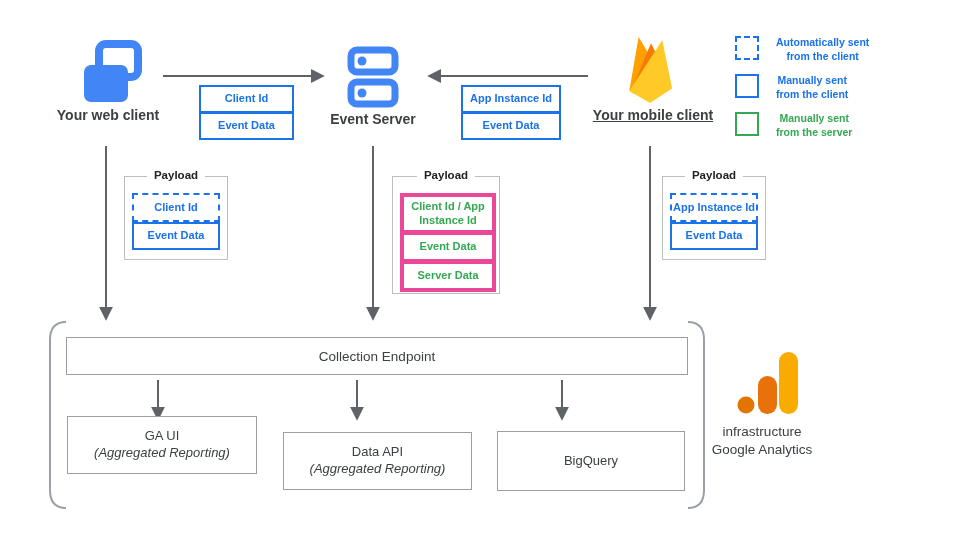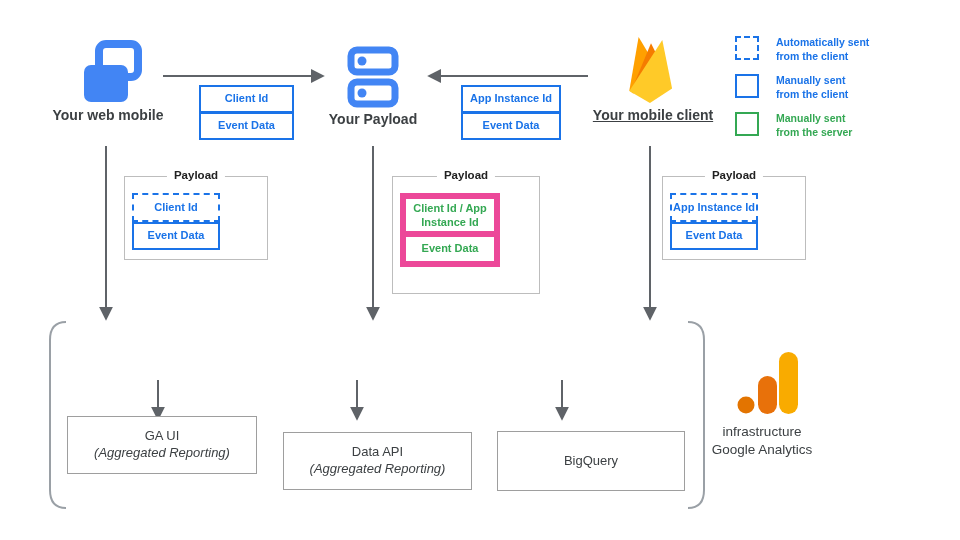--- a/index.html
+++ b/index.html
@@ -9,29 +9,29 @@
   svg{display:block;}
 
   
   .node-label{position:absolute;text-align:center;font-size:14px;font-weight:600;color:#3c4043;}
 
   
   .chip{position:absolute;display:flex;align-items:center;justify-content:center;
         background:#fff;font-size:11px;font-weight:700;text-align:center;line-height:1.2;}
   .chip.blue{border:2px solid #1a73e8;color:#1a73e8;}
   .chip.blue-dashed{border:2px dashed #1a73e8;color:#1a73e8;}
-  .chip.green{border:6px solid #ec4899;color:#34a853;}
+  .chip.green{border:4px solid #ec4899;color:#34a853;}
 
   
-  .payload{position:absolute;border:1px solid #bdbdbd;background:#fff;padding-left:40px;}
+  .payload{position:absolute;border:1px solid #bdbdbd;background:#fff;}
   .payload-title{position:absolute;top:-8px;left:50%;transform:translateX(-50%);
                  background:#fff;padding:0 7px;font-size:11.5px;font-weight:bold;color:#212121;white-space:nowrap;}
 
   
-  .legend-row{position:absolute;display:flex;align-items:flex-start;}
+  .legend-row{position:absolute;display:flex;align-items:flex-start;text-align:center;}
   .legend-swatch{width:20px;height:20px;background:#fff;flex:none;}
   .legend-swatch.dashed{border:2px dashed #1a73e8;}
   .legend-swatch.blue{border:2px solid #1a73e8;}
   .legend-swatch.green{border:2px solid #34a853;}
   .legend-text{margin-left:17px;font-size:10.5px;font-weight:600;line-height:1.3;}
   .legend-text.blue{color:#1a73e8;}
   .legend-text.green{color:#34a853;}
 
   
   .infra-box{position:absolute;border:1px solid #9e9e9e;background:#fff;display:flex;
@@ -67,29 +67,29 @@
     <g stroke="#9aa0a6" stroke-width="2" fill="none">
       <path d="M66,322 Q50,322 50,340 L50,490 Q50,508 66,508"></path>
       <path d="M688,322 Q704,322 704,340 L704,490 Q704,508 688,508"></path>
     </g>
   </svg>
 
   <svg class="abs" style="left:82;left:82px;top:40px;" width="60" height="64" viewBox="0 0 60 64">
     <rect x="17" y="4" width="39" height="33" rx="7" fill="#fff" stroke="#4285f4" stroke-width="8"></rect>
     <rect x="2" y="25" width="44" height="37" rx="7" fill="#4285f4"></rect>
   </svg>
-  <div class="node-label" style="left:48px;top:107px;width:120px;">Your web mobile</div>
+  <div class="node-label" style="left:48px;top:107px;width:120px;">Your web client</div>
 
   <svg class="abs" style="left:347px;top:46px;" width="52" height="62" viewBox="0 0 52 62">
     <rect x="4" y="4" width="44" height="22" rx="6" fill="#fff" stroke="#4285f4" stroke-width="7"></rect>
     <rect x="4" y="36" width="44" height="22" rx="6" fill="#fff" stroke="#4285f4" stroke-width="7"></rect>
     <circle cx="15" cy="15" r="4.5" fill="#4285f4"></circle>
     <circle cx="15" cy="47" r="4.5" fill="#4285f4"></circle>
   </svg>
-  <div class="node-label" style="left:323px;top:111px;width:100px;">Your Payload</div>
+  <div class="node-label" style="left:323px;top:111px;width:100px;">Event Server</div>
 
   <svg class="abs" style="left:622px;top:36px;" width="60" height="68" viewBox="0 0 100 132">
     <polygon points="6,106 24,2 42,32 14,112" fill="#ffa000"></polygon>
     <polygon points="14,96 48,14 60,38 22,106" fill="#f57c00"></polygon>
     <polygon points="6,107 70,8 89,102 46,130" fill="#ffca28"></polygon>
   </svg>
   <div class="node-label" style="left:592px;top:107px;width:122px;text-decoration:underline;">Your mobile client</div>
 
   <div class="chip blue" style="left:199px;top:85px;width:91px;height:24px;">Client Id</div>
   <div class="chip blue" style="left:199px;top:112px;width:91px;height:24px;">Event Data</div>
@@ -122,28 +122,30 @@
   <div class="payload" style="left:124px;top:176px;width:102px;height:82px;">
     <div class="payload-title">Payload</div>
     <div class="chip blue-dashed" style="left:7px;top:16px;width:84px;height:25px;">Client Id</div>
     <div class="chip blue" style="left:7px;top:45px;width:84px;height:24px;">Event Data</div>
   </div>
 
   <div class="payload" style="left:392px;top:176px;width:106px;height:116px;">
     <div class="payload-title">Payload</div>
     <div class="chip green" style="left:7px;top:16px;width:88px;height:33px;">Client Id / App Instance Id</div>
     <div class="chip green" style="left:7px;top:54px;width:88px;height:24px;">Event Data</div>
+    <div class="chip green" style="left:7px;top:83px;width:88px;height:24px;">Server Data</div>
   </div>
 
   <div class="payload" style="left:662px;top:176px;width:102px;height:82px;">
     <div class="payload-title">Payload</div>
     <div class="chip blue-dashed" style="left:7px;top:16px;width:84px;height:25px;">App Instance Id</div>
     <div class="chip blue" style="left:7px;top:45px;width:84px;height:24px;">Event Data</div>
   </div>
 
+  <div class="endpoint" style="left:66px;top:337px;width:620px;height:36px;">Collection Endpoint</div>
 
   <div class="infra-box" style="left:67px;top:416px;width:188px;height:56px;">
     <div>GA UI</div>
     <div class="subtitle">(Aggregated Reporting)</div>
   </div>
   <div class="infra-box" style="left:283px;top:432px;width:187px;height:56px;">
     <div>Data API</div>
     <div class="subtitle">(Aggregated Reporting)</div>
   </div>
   <div class="infra-box" style="left:497px;top:431px;width:186px;height:58px;">

